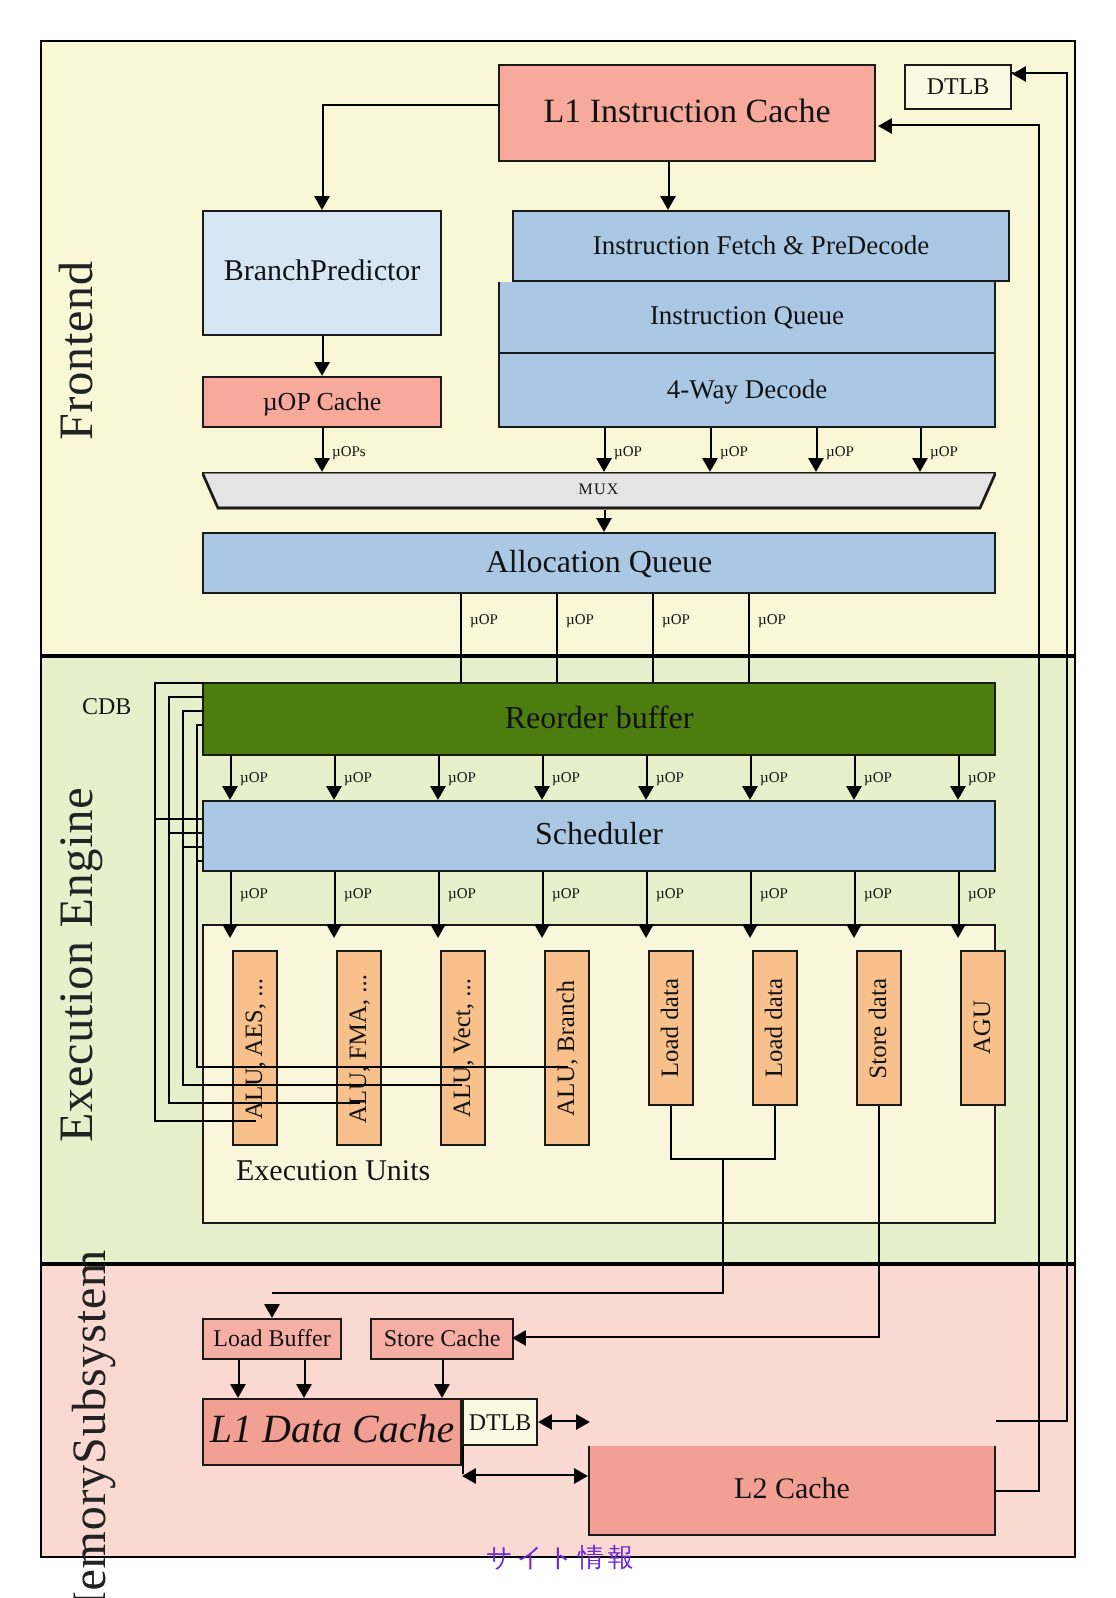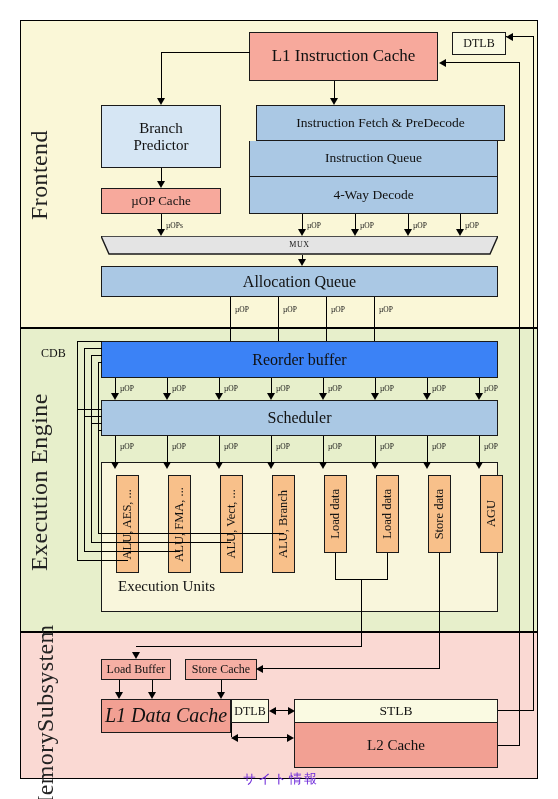--- a/index.html
+++ b/index.html
@@ -15,21 +15,21 @@
 
   
   .sect-frontend{background:#FAF7D7;}
   .sect-exec{background:#E7EFCB;}
   .sect-mem{background:#FAD9D3;}
 
   
   .f-red{background:#F7A99C;}
   .f-lightblue{background:#D6E6F4;}
   .f-blue{background:#AAC8E4;}
-  .f-green{background:#3b82f6;}
+  .f-green{background:#4d7c0f;}
   .f-orange{background:#F8C08A;}
   .f-cream{background:#FAFAE2;}
   .f-eu{background:#F9F6DC;}
   .f-l1d{background:#F2A093;}
   .f-l2{background:#F2A093;}
   .f-buf{background:#F6AFA4;}
 
   
   .vcap{position:absolute;transform-origin:center center;
         writing-mode:vertical-rl;transform:rotate(180deg);
@@ -73,21 +73,21 @@
   <div class="vcap" style="left:22px;top:380px;width:34px;height:205px;">Execution Engine</div>
   <div class="vcap" style="left:26px;top:668px;width:40px;height:105px;line-height:1.05;flex-direction:row;">
     <span>Memory</span>
     <span>Subsystem</span>
   </div>
 
   <div class="box f-red" style="left:249px;top:32px;width:189px;height:49px;font-size:17px;">L1 Instruction Cache</div>
 
   <div class="box f-cream" style="left:452px;top:32px;width:54px;height:23px;font-size:12px;">DTLB</div>
 
-  <div class="box f-lightblue" style="left:101px;top:105px;width:120px;height:63px;font-size:15px;flex-direction:column;">
+  <div class="box f-lightblue" style="left:101px;top:105px;width:120px;height:63px;font-size:15px;flex-direction:row;">
     <span>Branch</span>
     <span>Predictor</span>
   </div>
 
   <div class="box f-red" style="left:101px;top:188px;width:120px;height:26px;font-size:13px;">µOP Cache</div>
 
   <div class="box f-blue" style="left:256px;top:105px;width:249px;height:36px;font-size:13.5px;">Instruction Fetch &amp; PreDecode</div>
   <div class="box f-blue" style="left:249px;top:141px;width:249px;height:36px;font-size:13.5px;border-top:none;">Instruction Queue</div>
   <div class="box f-blue" style="left:249px;top:177px;width:249px;height:37px;font-size:13.5px;border-top:none;">4-Way Decode</div>
 
@@ -254,21 +254,20 @@
   <div class="ln lnh" style="left:91px;top:423px;width:11px;"></div>
   <div class="ln lnh" style="left:98px;top:430px;width:4px;"></div>
 
   <div class="box f-buf" style="left:101px;top:659px;width:70px;height:21px;font-size:12px;">Load Buffer</div>
   <div class="box f-buf" style="left:185px;top:659px;width:72px;height:21px;font-size:12px;">Store Cache</div>
 
   <div class="box f-l1d" style="left:101px;top:699px;width:130px;height:34px;font-size:20px;font-style:italic;">L1 Data Cache</div>
 
   <div class="box f-cream" style="left:231px;top:699px;width:38px;height:24px;font-size:12px;">DTLB</div>
 
-  <div class="box f-cream" style="left:294px;top:699px;width:204px;height:24px;font-size:13.5px;">STLB</div>
   <div class="box f-l2" style="left:294px;top:723px;width:204px;height:45px;font-size:15px;border-top:none;">L2 Cache</div>
 
   <div class="ln lnv" style="left:335px;top:553px;height:27px;"></div>
   <div class="ln lnv" style="left:387px;top:553px;height:27px;"></div>
   <div class="ln lnh" style="left:335px;top:579px;width:53px;"></div>
   <div class="ln lnv" style="left:361px;top:579px;height:68px;"></div>
   <div class="ln lnh" style="left:136px;top:646px;width:226px;"></div>
   <div class="ar ar-d" style="left:131.5px;top:652px;"></div>
 
   <div class="ln lnv" style="left:439px;top:553px;height:116px;"></div>

